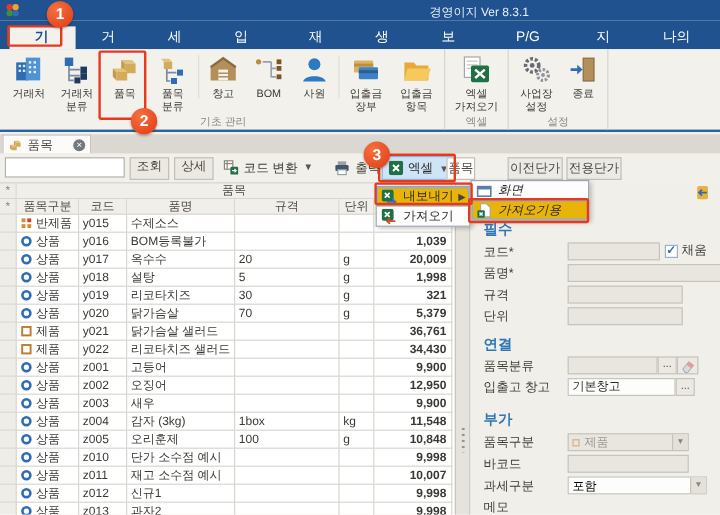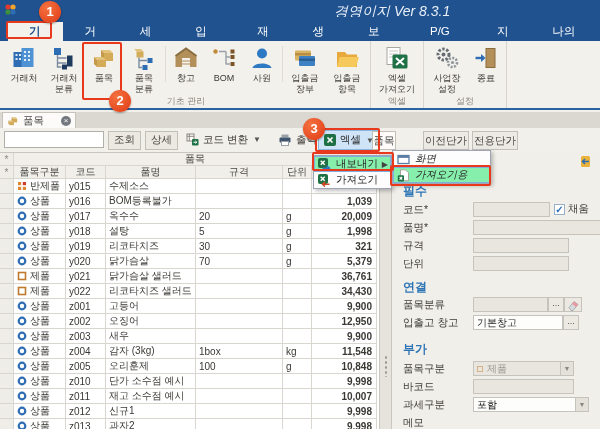--- a/index.html
+++ b/index.html
@@ -3,21 +3,21 @@
 <meta charset="utf-8">
 <style>
   * { margin:0; padding:0; box-sizing:border-box; }
   body { font-family:"Liberation Sans", sans-serif; }
   #app { position:relative; width:600px; height:429px; background:#f2f0ea; overflow:hidden;
          font-family:"Liberation Sans", sans-serif; }
 
   
   #titlebar { position:absolute; left:0; top:0; width:600px; height:17px; background:#20528f; }
   #app-logo { position:absolute; left:4px; top:2px; width:13px; height:13px; }
-  #window-title { position:absolute; left:334px; top:3px; font-size:14px; color:#e9eff7;font-style:italic; }
+  #window-title { position:absolute; left:358px; top:3px; font-size:10px; color:#e9eff7; }
 
   
   #menubar { position:absolute; left:0; top:17px; width:600px; height:24px; background:#20528f;
              display:flex; align-items:flex-end; padding-left:8px; }
   .mtab { height:19px; line-height:19px; padding:0 21px; color:#fff; font-size:11.5px; }
   .mtab.active { background:#f3f1ec; color:#1d4e89; font-weight:bold; }
 
   
   #ribbon { position:absolute; left:0; top:41px; width:600px; height:69px; background:#f3f1ec;
             border-bottom:2px solid #2b62a1; display:flex; padding-left:2px; }
@@ -94,21 +94,21 @@
   .mini-square { display:inline-block; width:6px; height:6px; border:1.5px solid #cf9a60; margin-right:4px; opacity:.7; }
   .grayed { color:#9b978f; }
 
   
   .menu { position:absolute; background:#fdfdfd; border:1px solid #a0a5b5; box-shadow:2px 2px 4px rgba(0,0,0,.25); z-index:5; }
   #excel-menu { left:313px; top:155px; width:79px; }
   #excel-submenu { left:392px; top:150px; width:99px;font-style:italic; }
   .mitem { height:16px; display:flex; align-items:center; padding-left:4px; position:relative;
            font-size:10.5px; color:#2a2a2a; }
   .mitem .micon { width:13px; height:13px; display:inline-flex; margin-right:5px; flex:none; }
-  .mitem.hl { background:#86efac; outline:1px solid #7fb0dd; outline-offset:-1px; }
+  .mitem.hl { background:#eab308; outline:1px solid #7fb0dd; outline-offset:-1px; }
   .subarrow { position:absolute; right:3px; font-size:8px; color:#444; }
 
   
   .ann-rect { position:absolute; border:2.5px solid #e8391d; border-radius:2px; z-index:10; }
   .ann-circle { position:absolute; width:22px; height:22px; border-radius:50%; z-index:11;
                 background:radial-gradient(circle at 35% 30%, #f4713f, #e03a15);
                 color:#fff; font-size:13px; font-weight:bold; text-align:center; line-height:22px;
                 box-shadow:0 1px 2px rgba(0,0,0,.35); }
 </style>
 </head>

